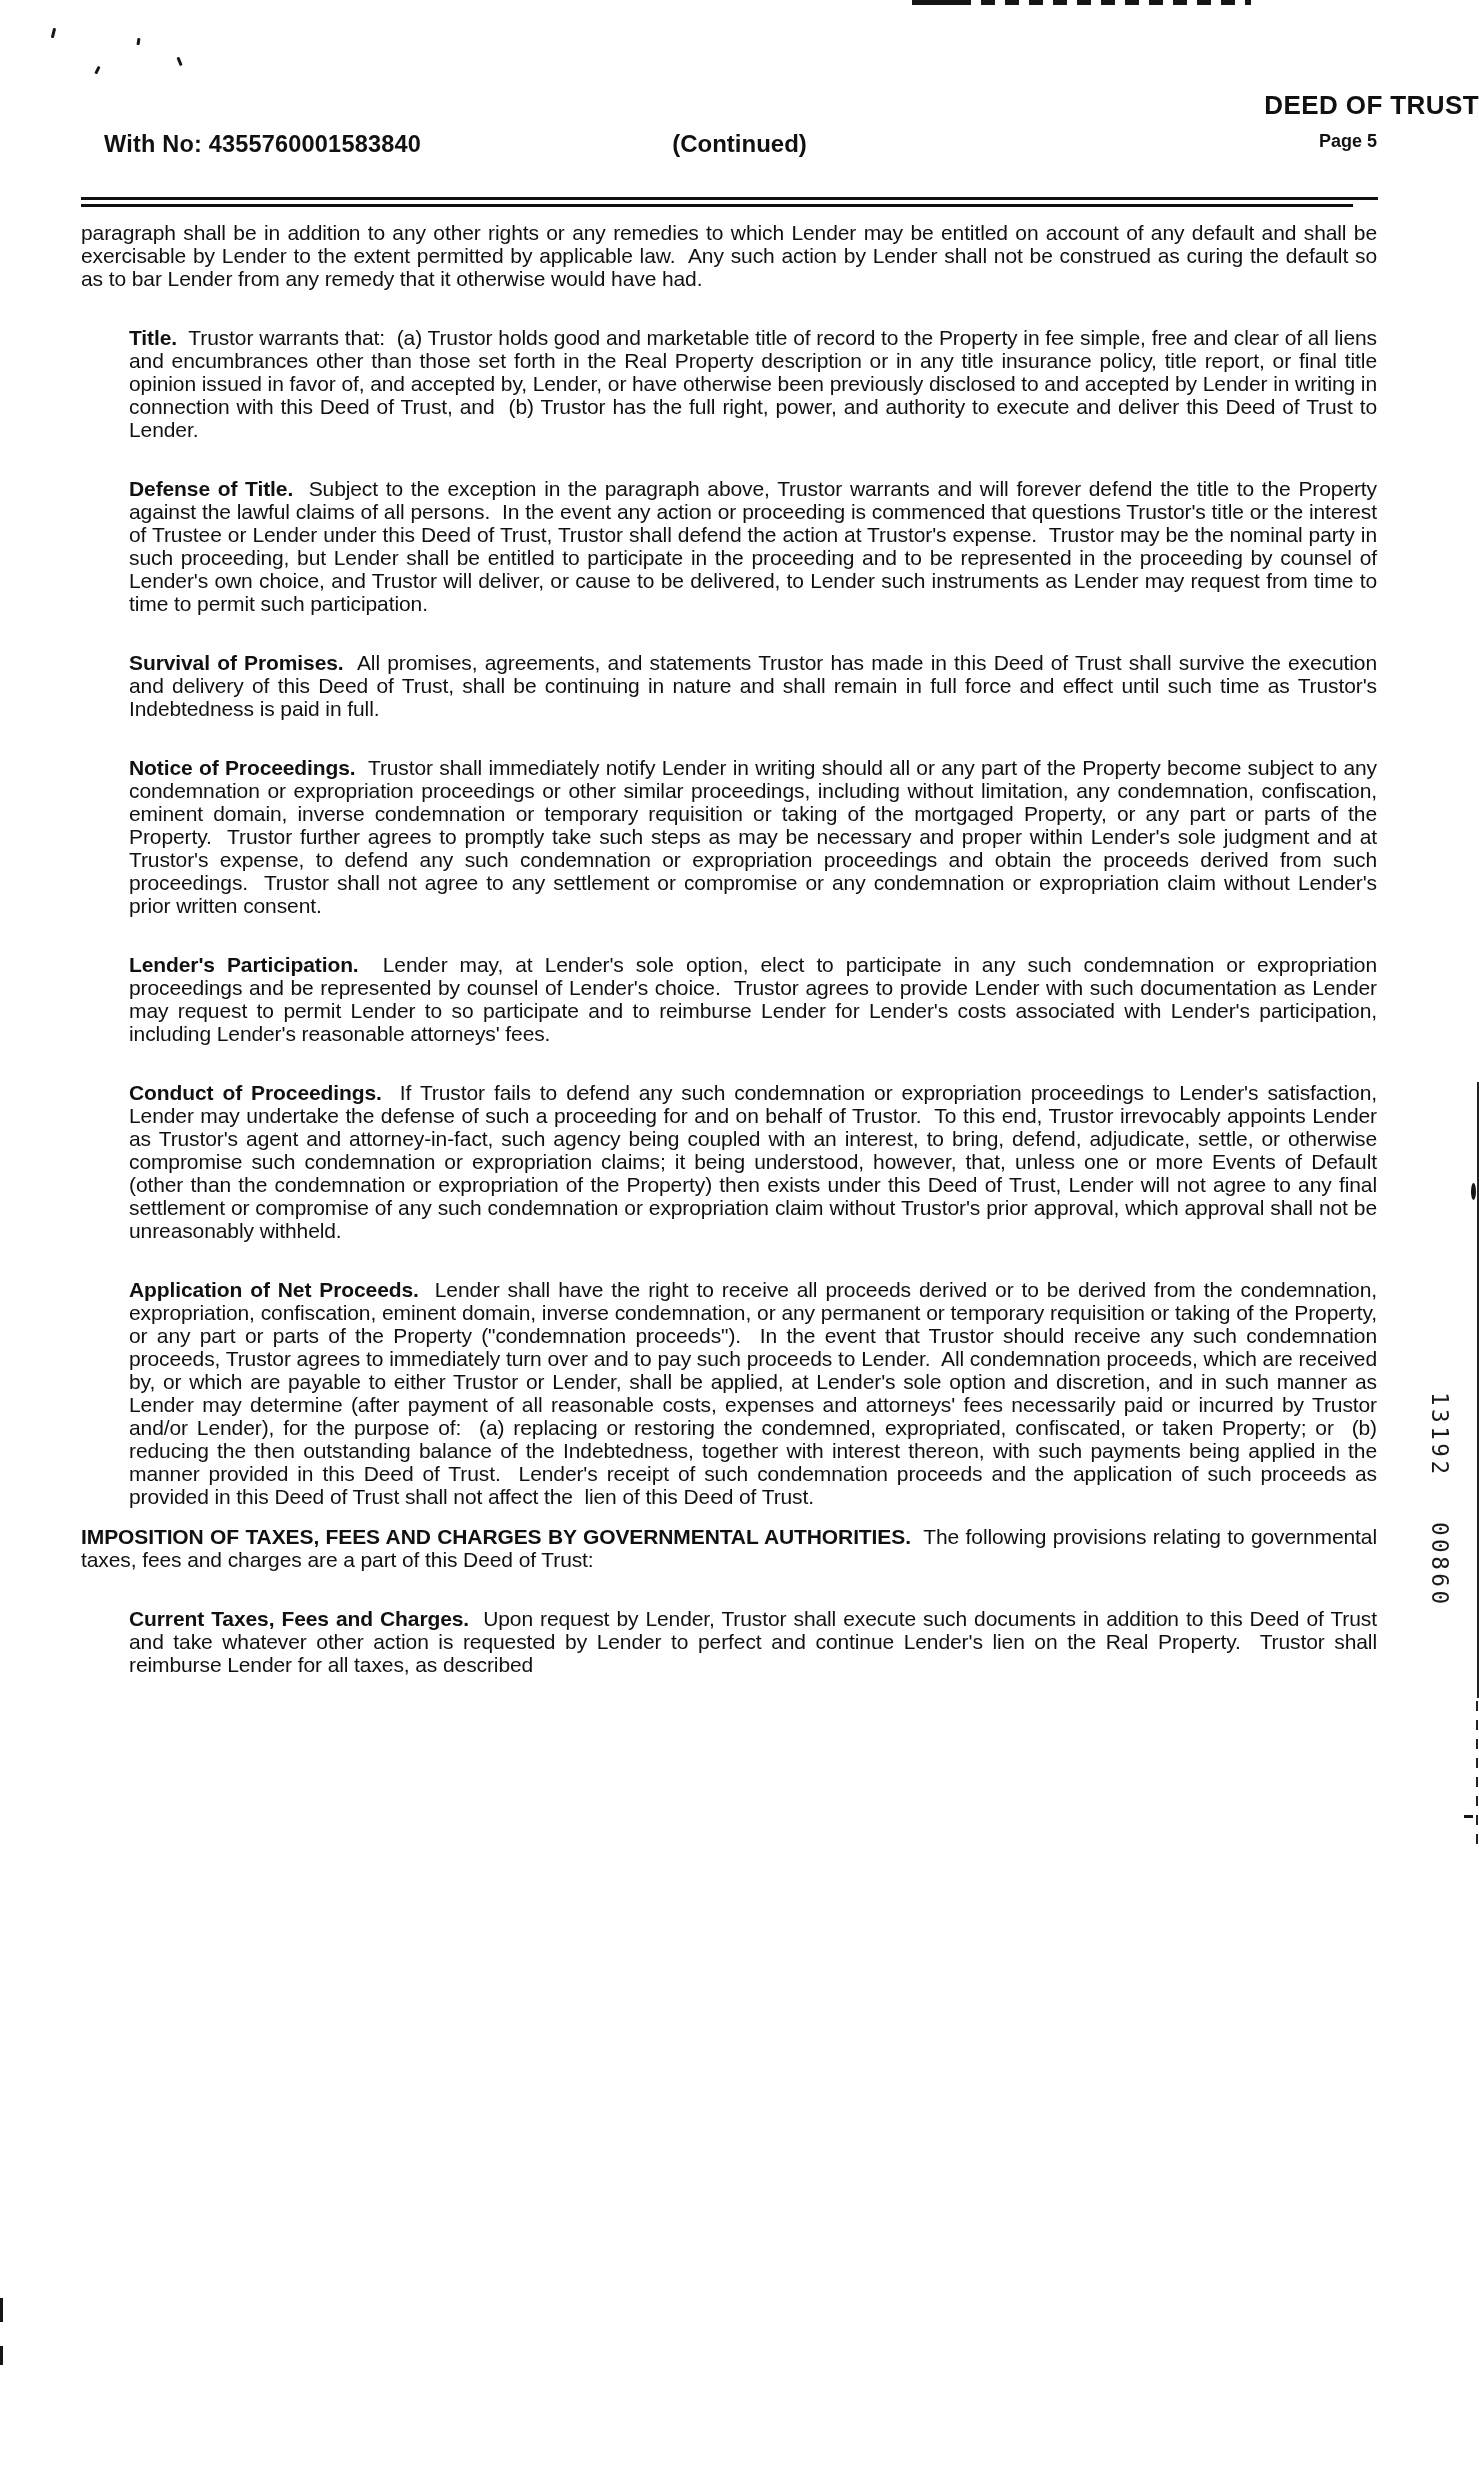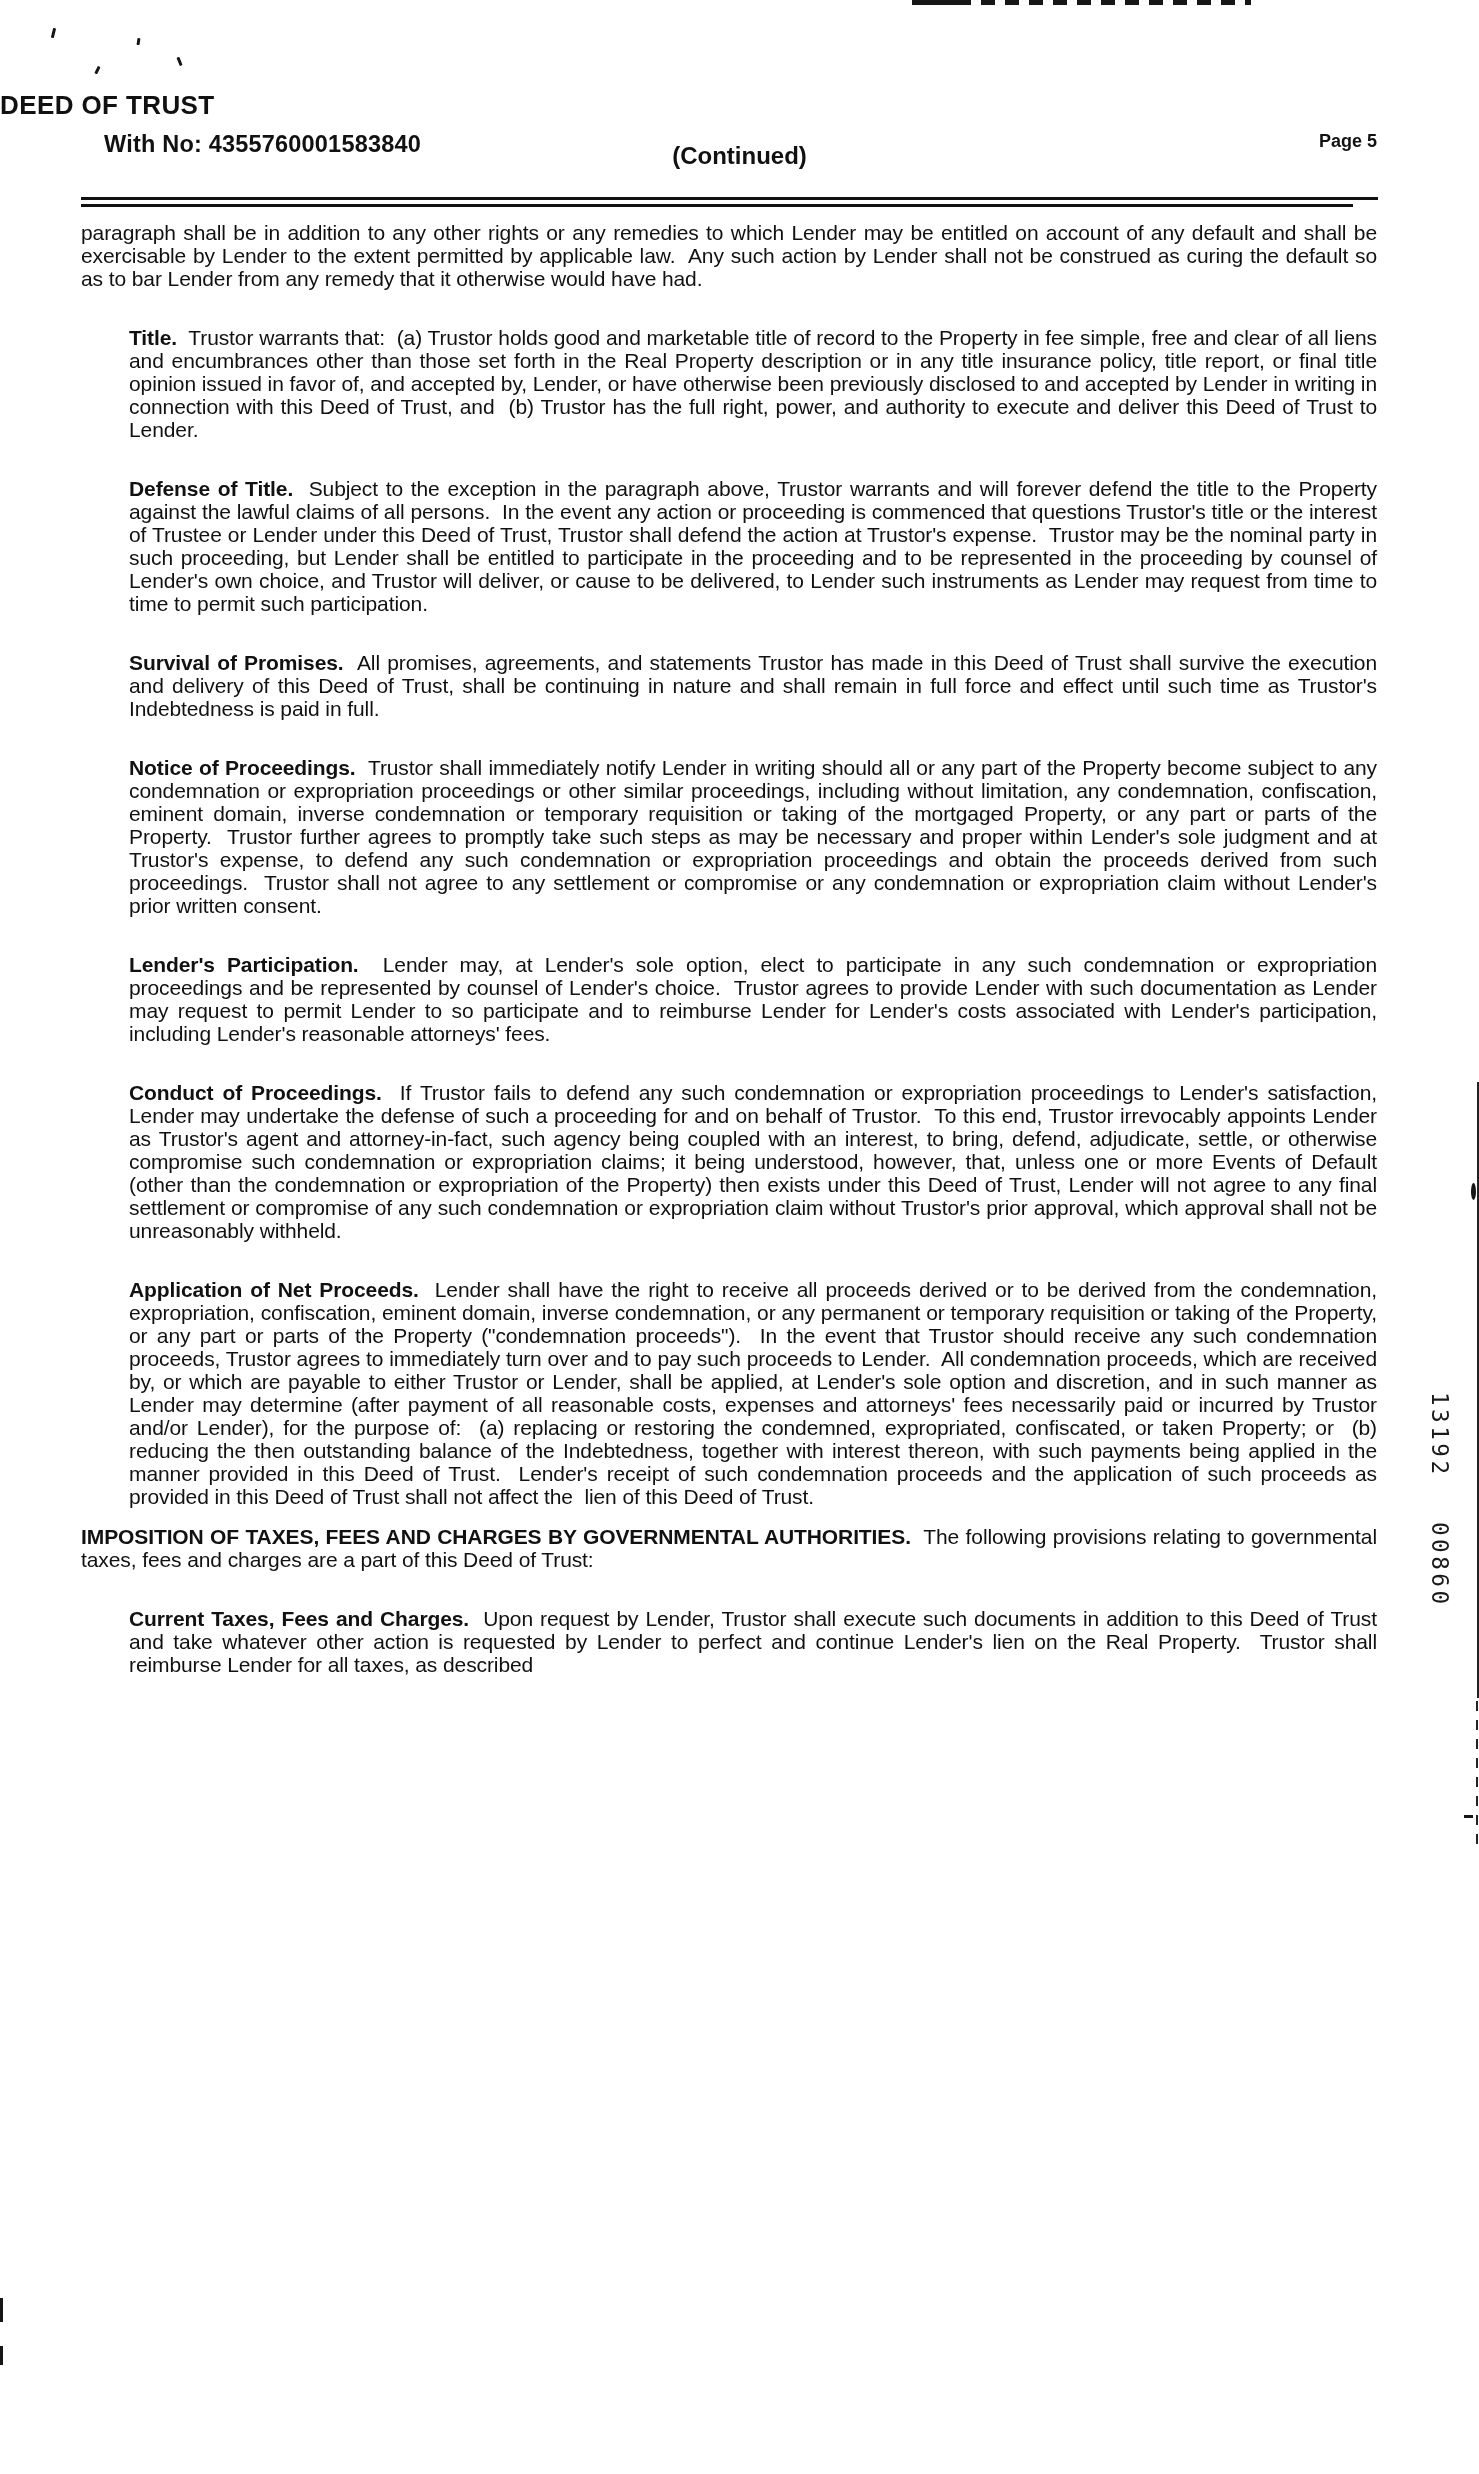--- a/index.html
+++ b/index.html
@@ -7,25 +7,25 @@
     position:relative;
     width:1479px;height:2475px;
     background:#ffffff;
     color:#111111;
     font-family:"Liberation Sans","DejaVu Sans",sans-serif;
     overflow:hidden;
   }
   
   .hdr-title{
     position:absolute;top:90px;left:0;width:1479px;
-    text-align:left;font-weight:bold;font-size:26px;letter-spacing:0.4px;
+    text-align:right;font-weight:bold;font-size:26px;letter-spacing:0.4px;
   }
   .hdr-sub{
     position:absolute;top:130px;left:0;width:1479px;
-    text-align:center;font-weight:bold;font-size:24px;margin-top:12px;
+    text-align:center;font-weight:bold;font-size:24px;
   }
   .hdr-loan{
     position:absolute;top:131px;left:104px;
     font-weight:bold;font-size:23.5px;letter-spacing:0.2px;
   }
   .hdr-page{
     position:absolute;top:131px;right:102px;
     font-weight:bold;font-size:18px;
   }
   .rule{position:absolute;left:81px;width:1297px;height:2.6px;background:#111;}

